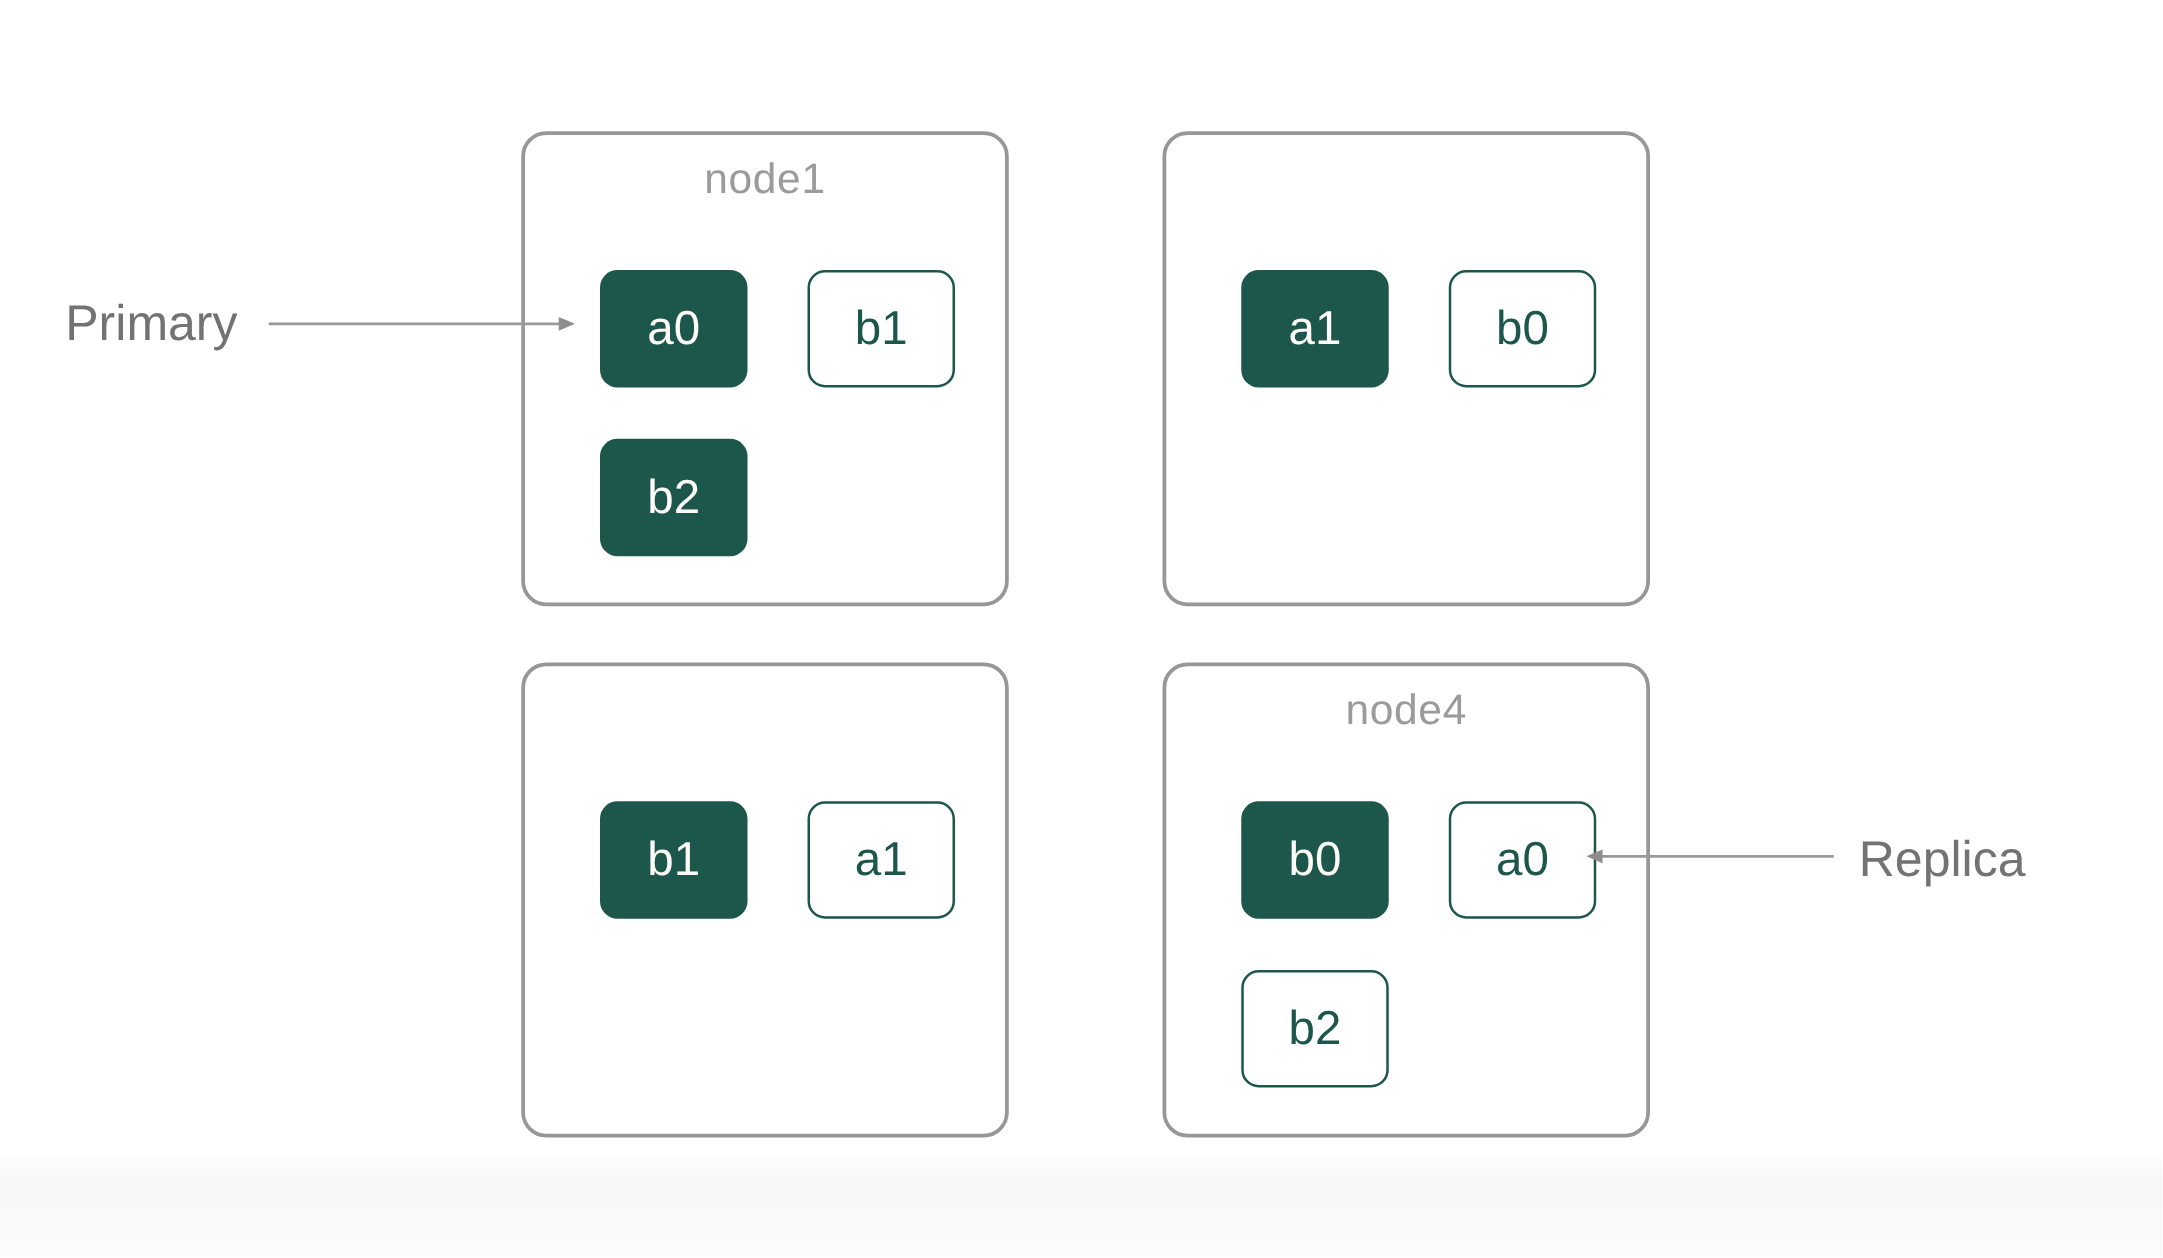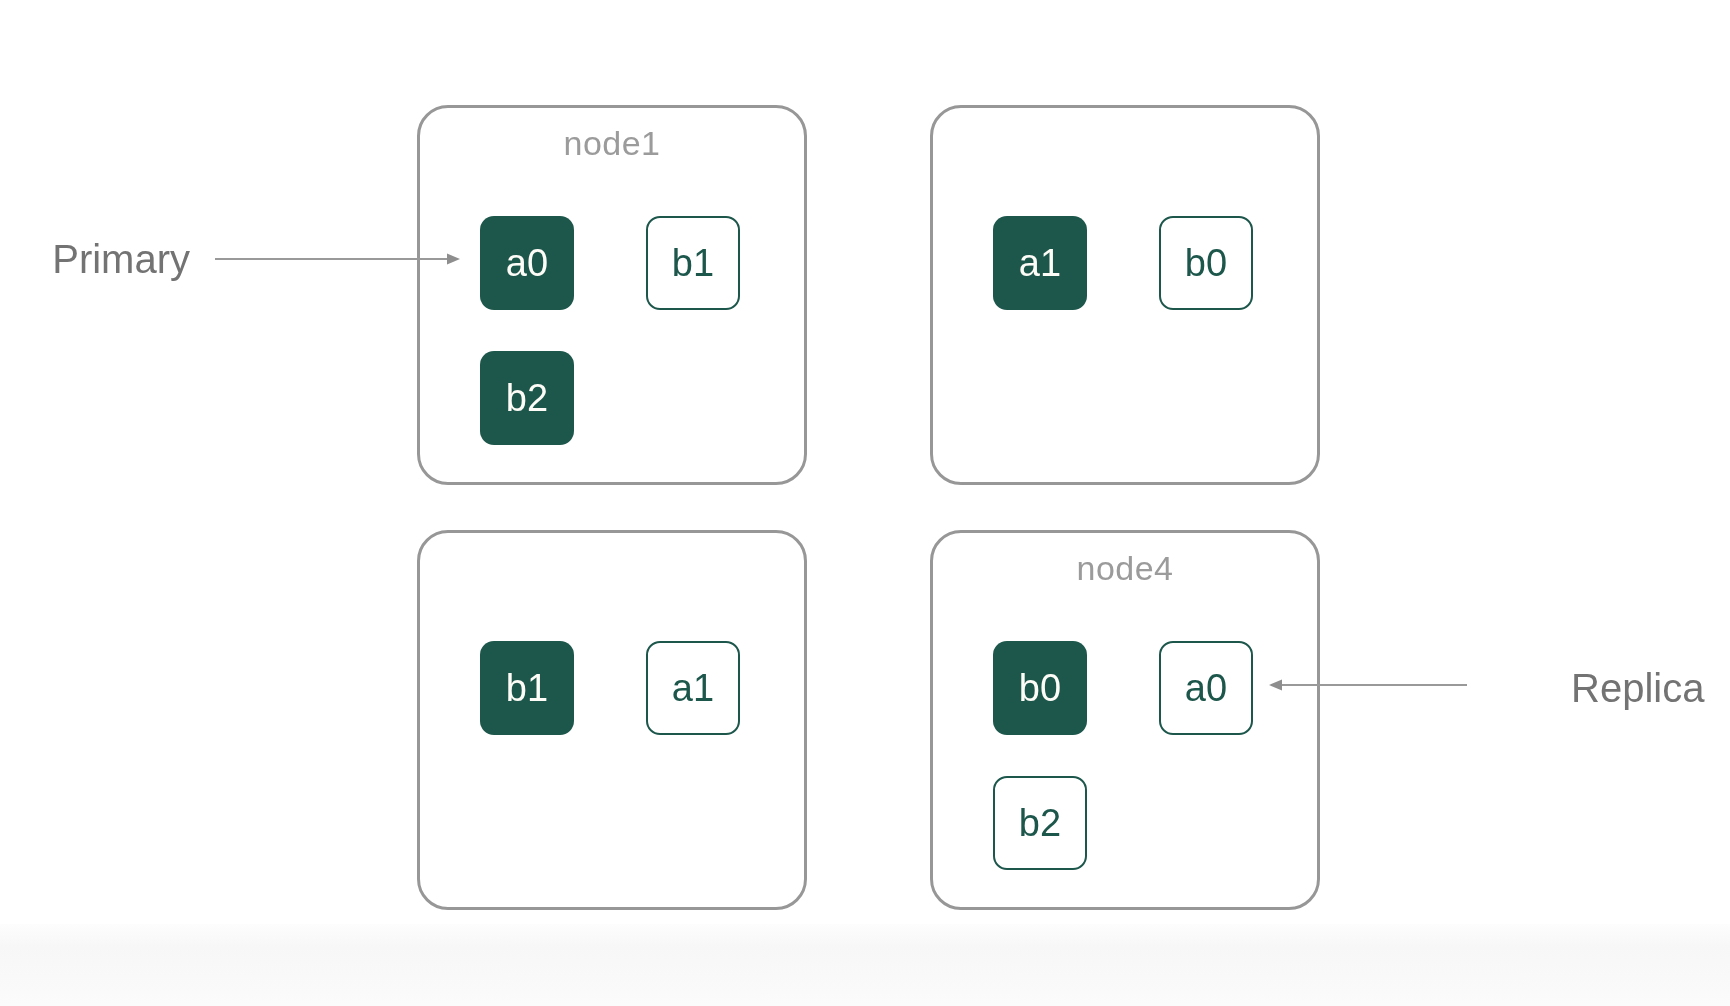--- a/index.html
+++ b/index.html
@@ -23,21 +23,21 @@
     height: 82px;
     background: linear-gradient(180deg, #fdfdfd 0%, #f7f7f7 28%, #fbfbfb 100%);
   }
 
   
   .node {
     position: absolute;
     width: 390px;
     height: 380px;
     border: 3px solid #979797;
-    border-radius: 31px;
+    border-radius: 20px;
     background: #ffffff;
     box-sizing: border-box;
   }
   .node.pos-n1 { left: 417px; top: 105px; }
   .node.pos-n2 { left: 930px; top: 105px; }
   .node.pos-n3 { left: 417px; top: 530px; }
   .node.pos-n4 { left: 930px; top: 530px; }
 
   .node-title {
     position: absolute;
@@ -46,21 +46,21 @@
     width: 100%;
     text-align: center;
     font-size: 34px;
     color: #9b9b9b;
     letter-spacing: 0.5px;
   }
 
   
   .shard {
     position: absolute;
-    width: 94px;
+    width: 118px;
     height: 94px;
     border-radius: 14px;
     box-sizing: border-box;
     display: flex;
     align-items: center;
     justify-content: center;
     font-size: 38px;
   }
   .shard[data-type="primary"] {
     background: #1d574c;
@@ -83,21 +83,21 @@
     line-height: 42px;
     white-space: nowrap;
   }
   .annotation.primary-label {
     left: 30px;
     top: 238px;
     width: 160px;
     text-align: right;
   }
   .annotation.replica-label {
-    left: 1571px;
+    left: 1487px;
     top: 667px;
     text-align: left;
   }
   .arrow-svg {
     position: absolute;
     overflow: visible;
   }
   .arrow-svg.primary-arrow { left: 212px;  top: 251px; }
   .arrow-svg.replica-arrow { left: 1266px; top: 677px; }
   .arrow-line { stroke: #999999; stroke-width: 2.2px; }

